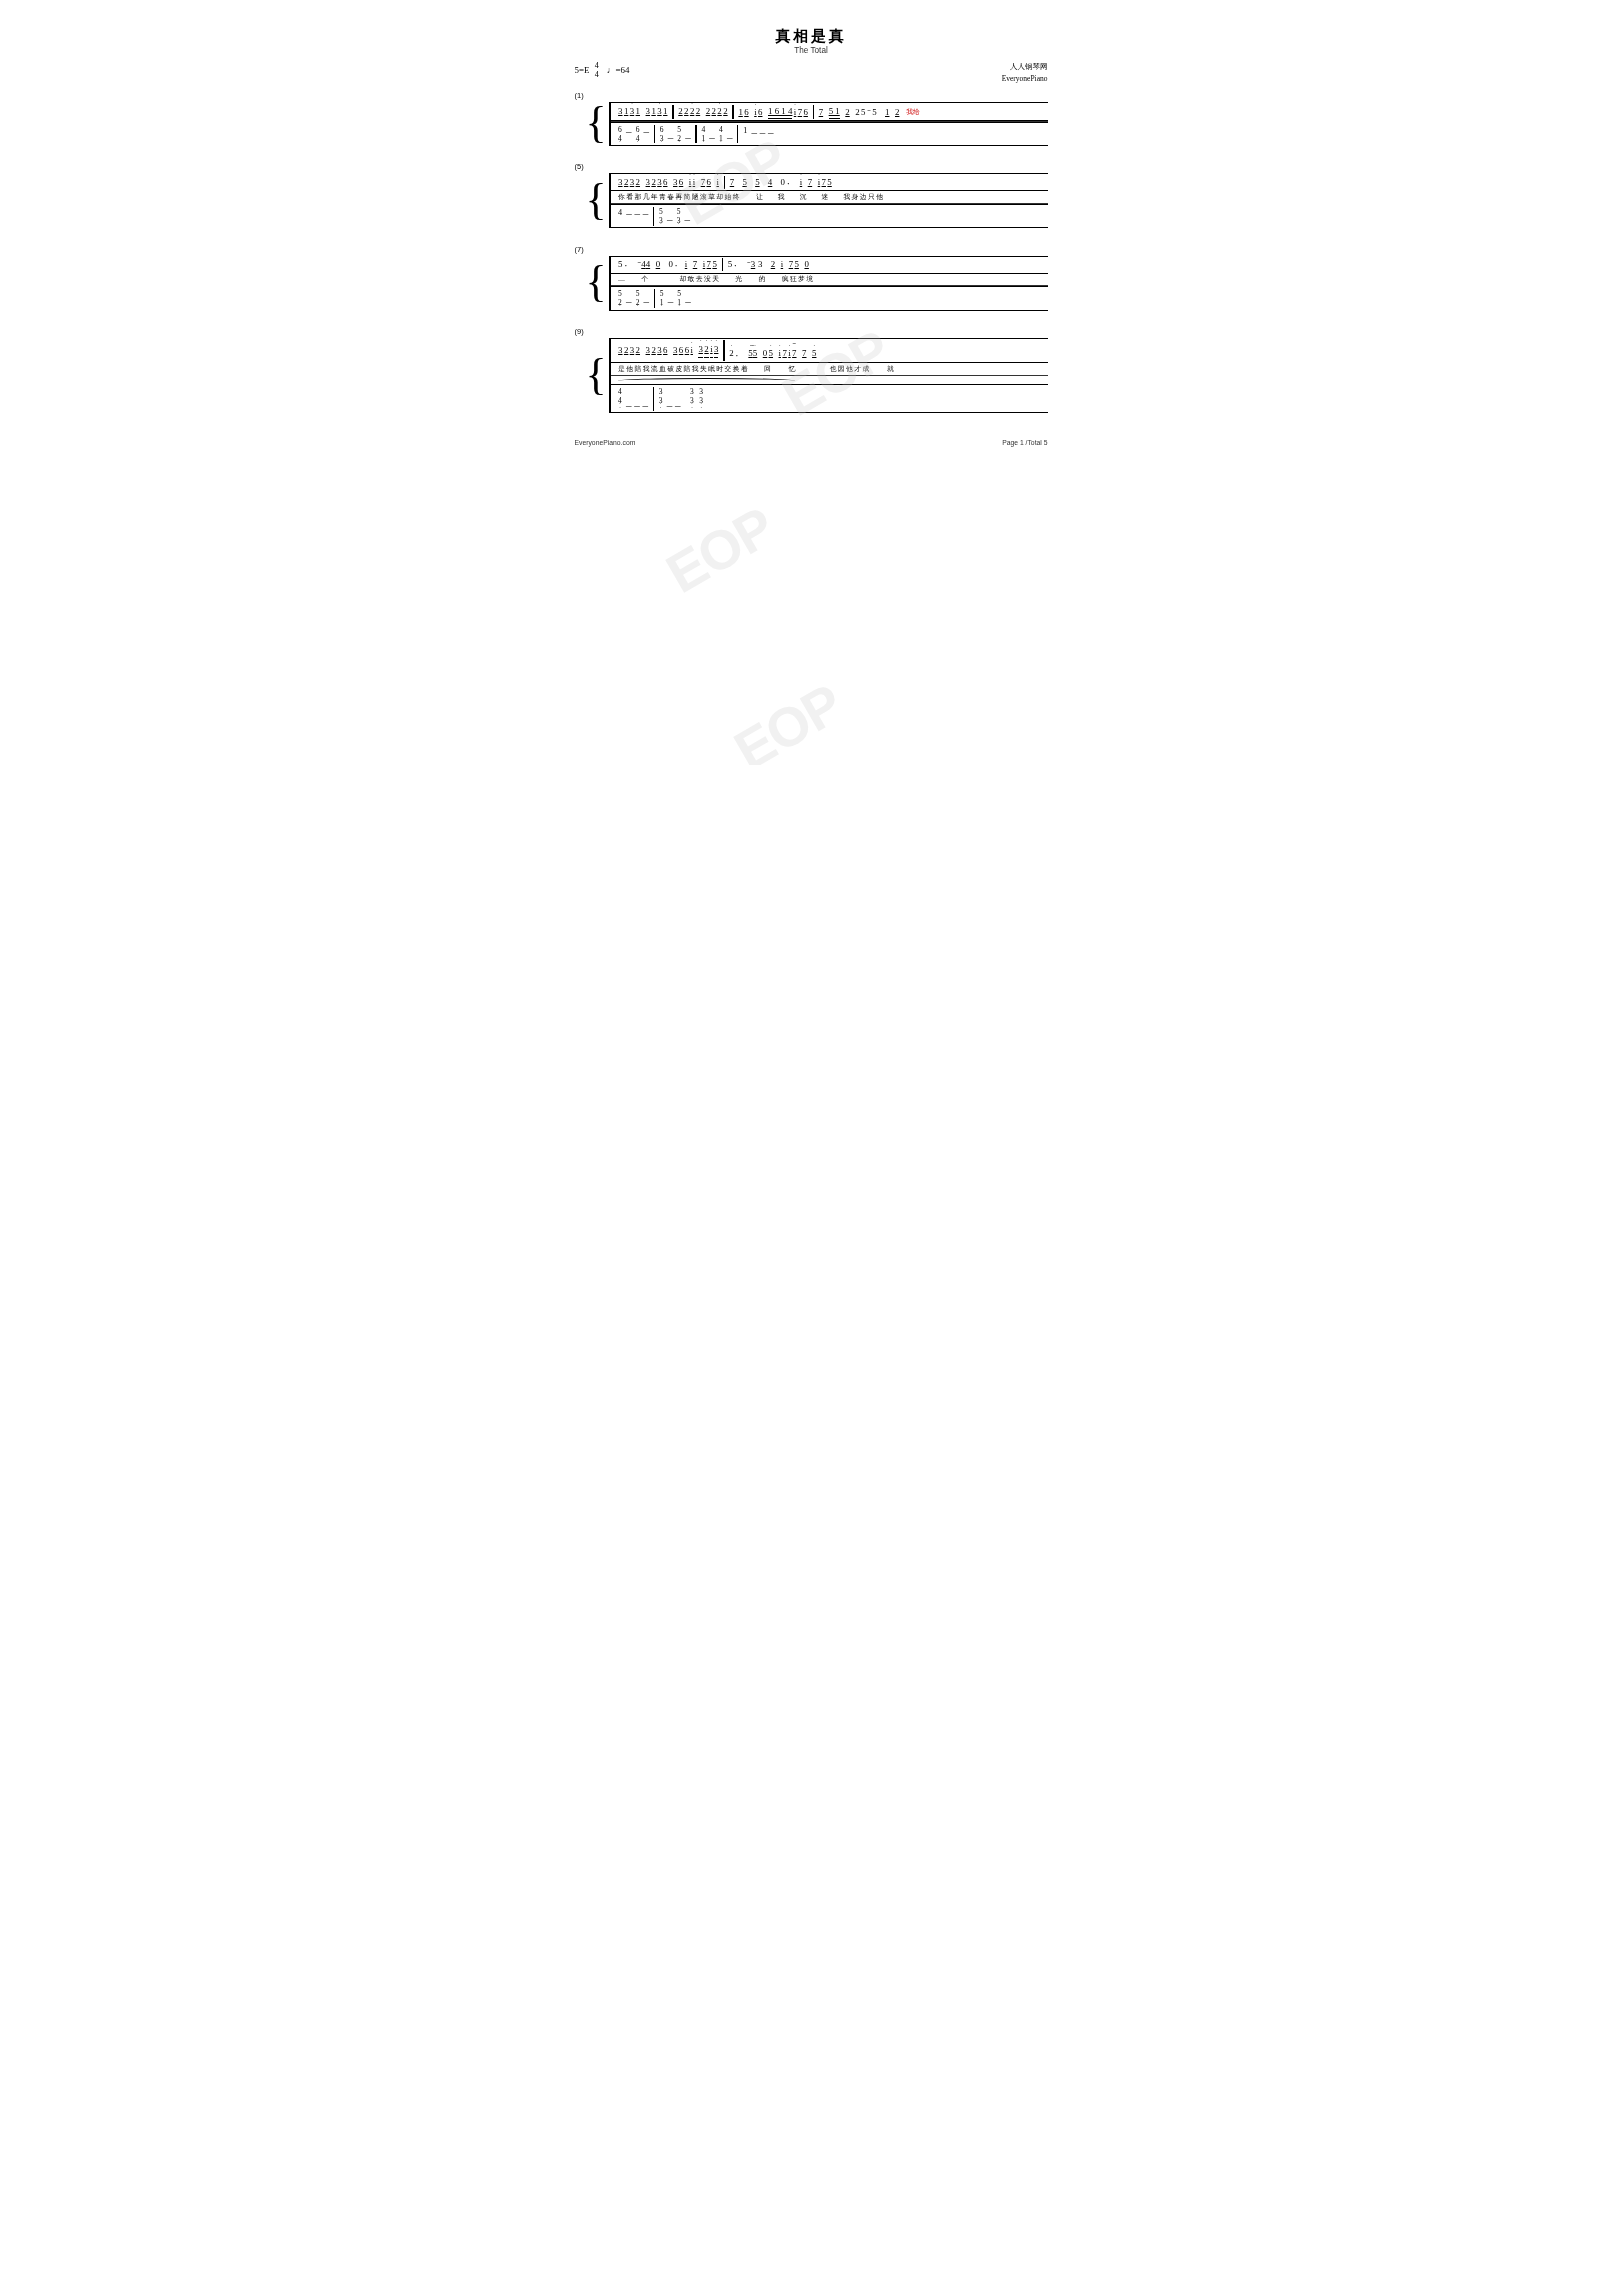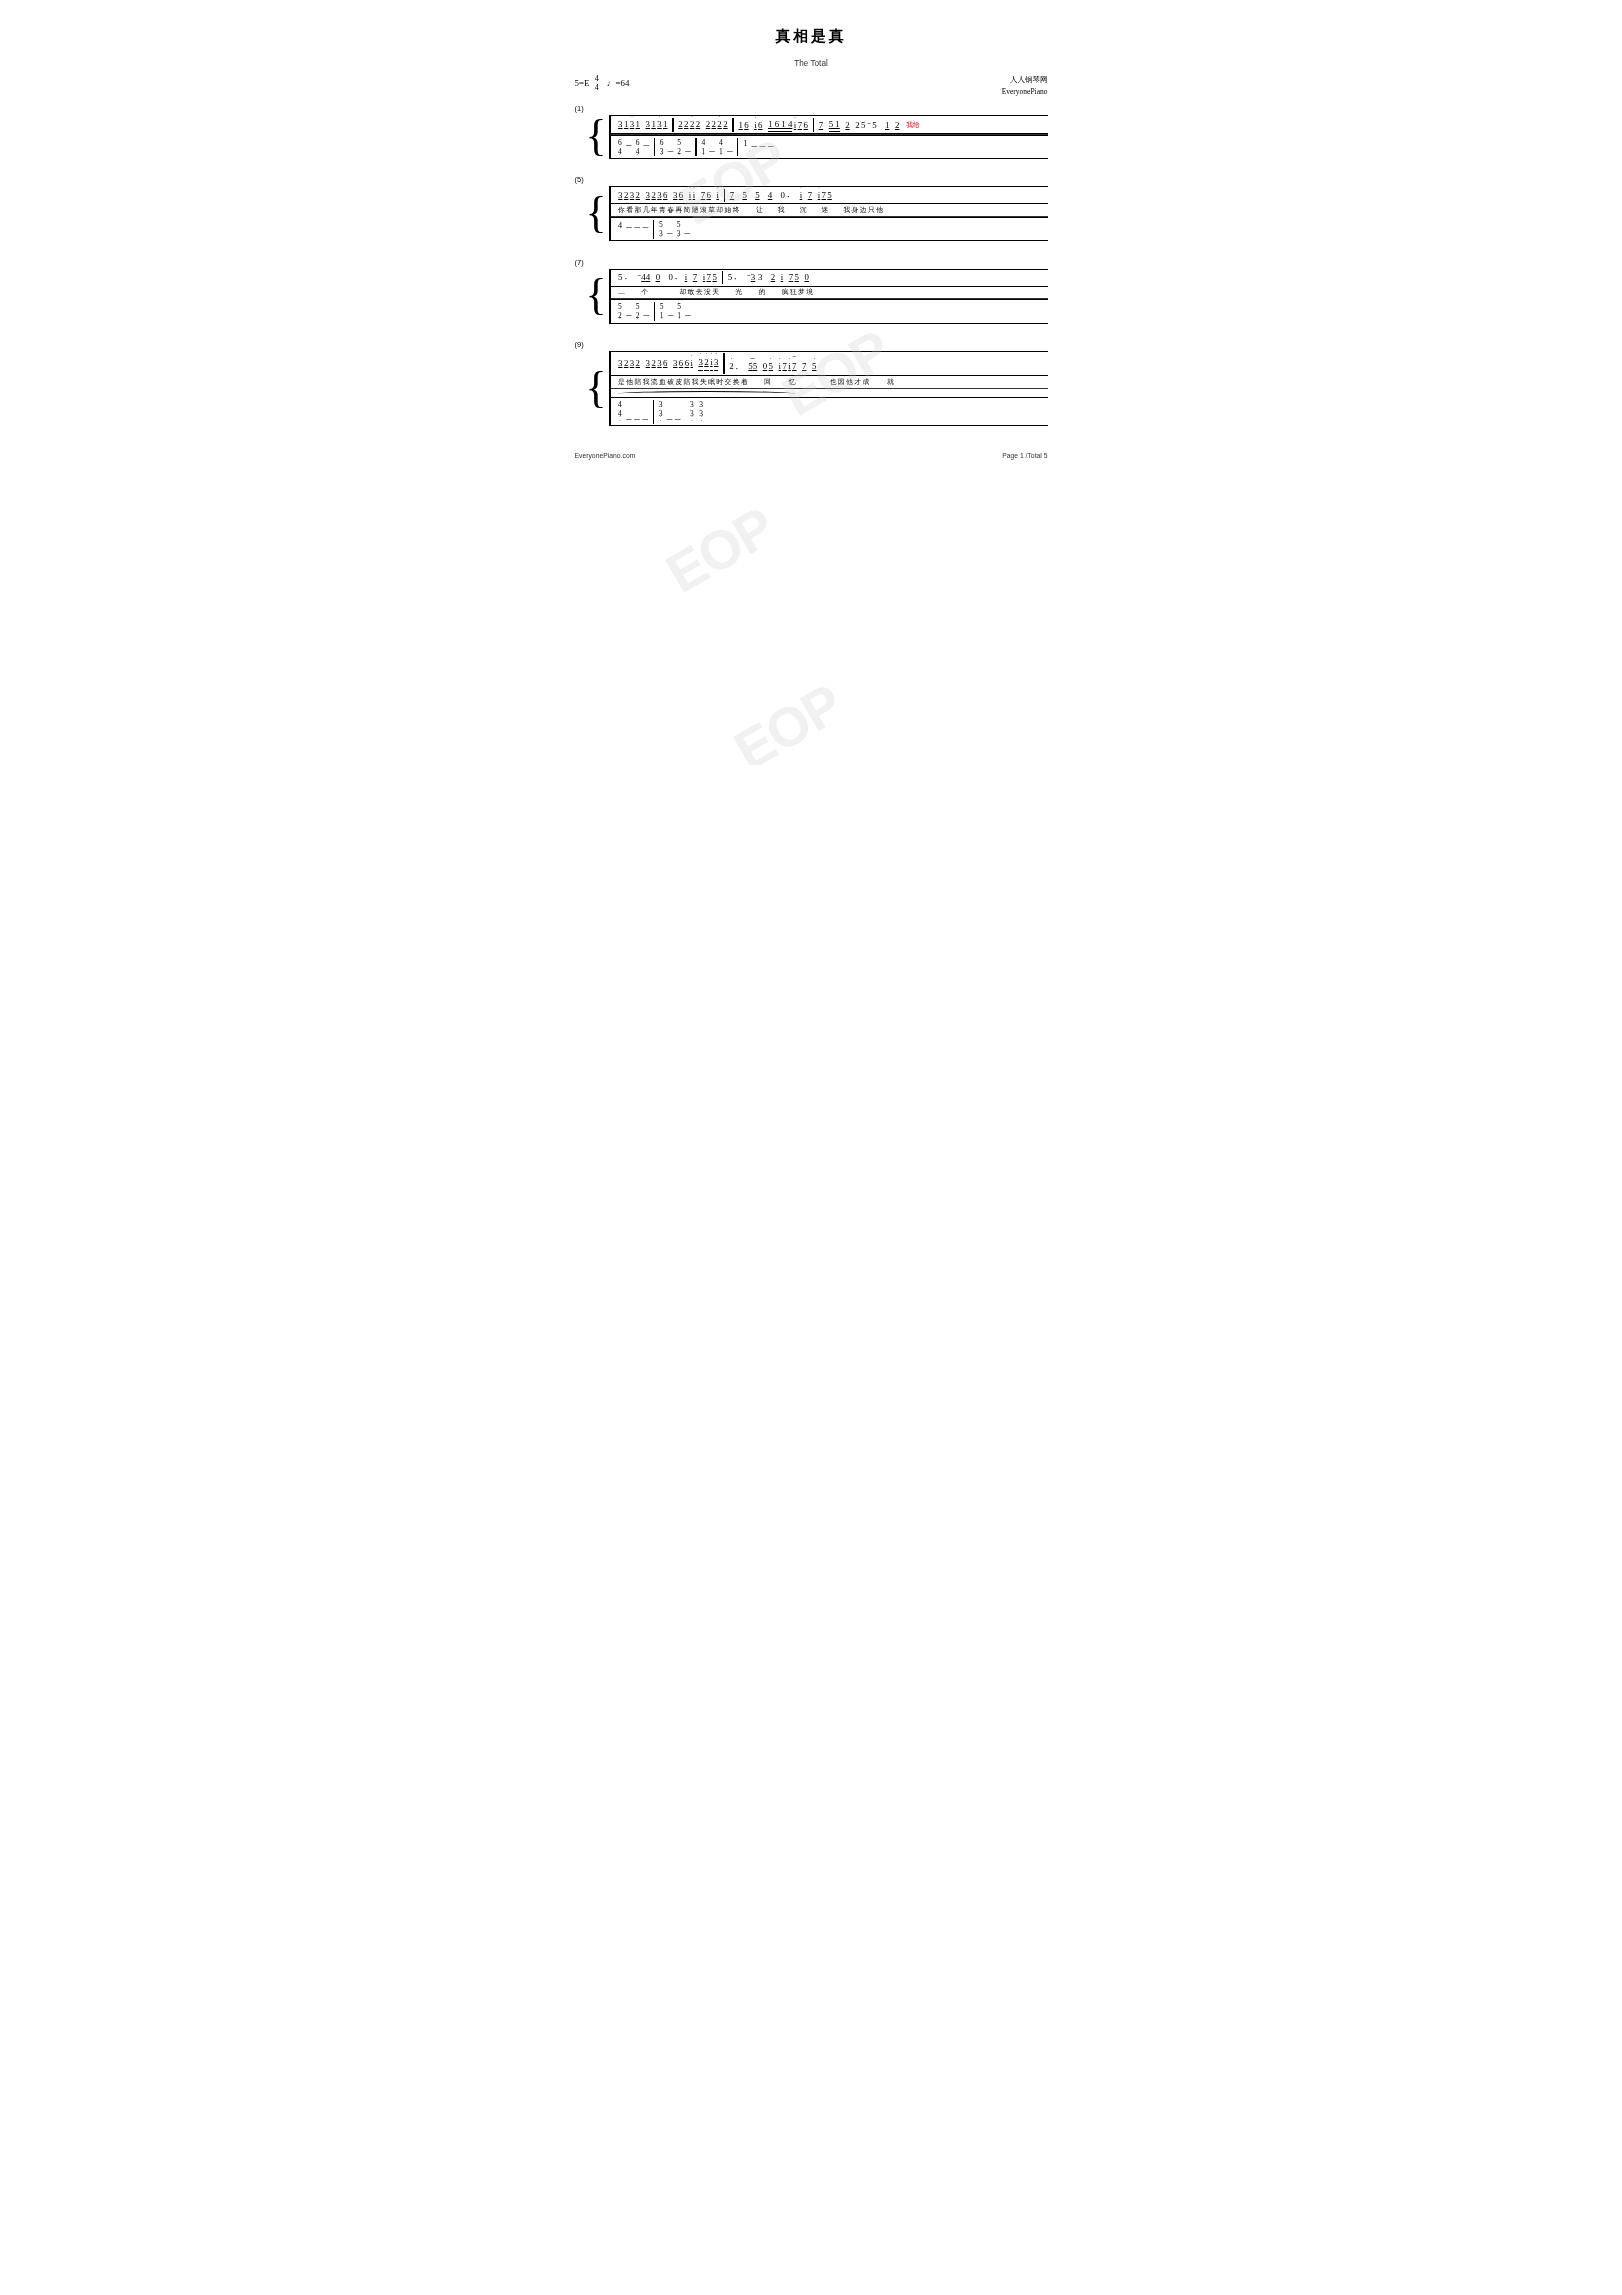--- a/index.html
+++ b/index.html
@@ -32,21 +32,21 @@
 
     .title-section {
       text-align: center;
       margin-bottom: 5.5px;
     }
     .main-title {
       font-size: 15px;
       font-weight: bold;
       font-family: 'SimSun', 'STSong', serif;
       letter-spacing: 2.7px;
-      margin-bottom: 13px;
+      margin-bottom: 0;
     }
     .sub-title {
       font-size: 8.2px;
       font-family: Arial, sans-serif;
       color: #333;
     }
 
     .header-info {
       display: flex;
       justify-content: space-between;

